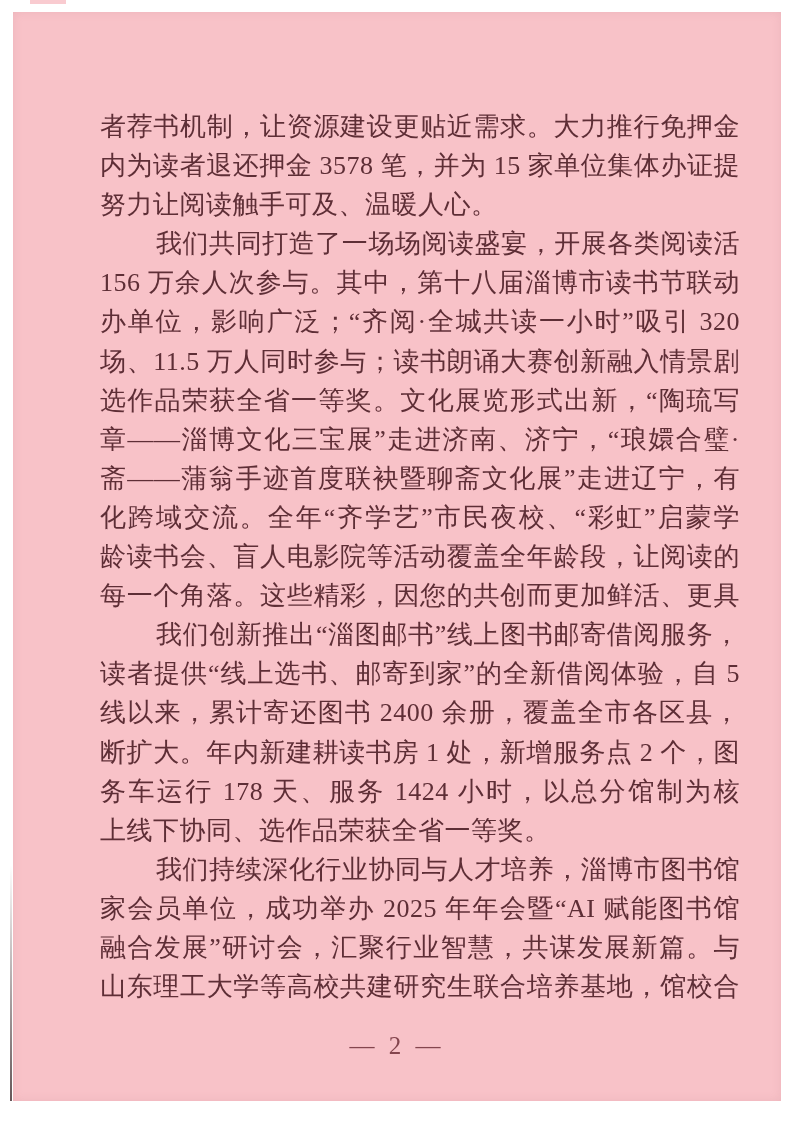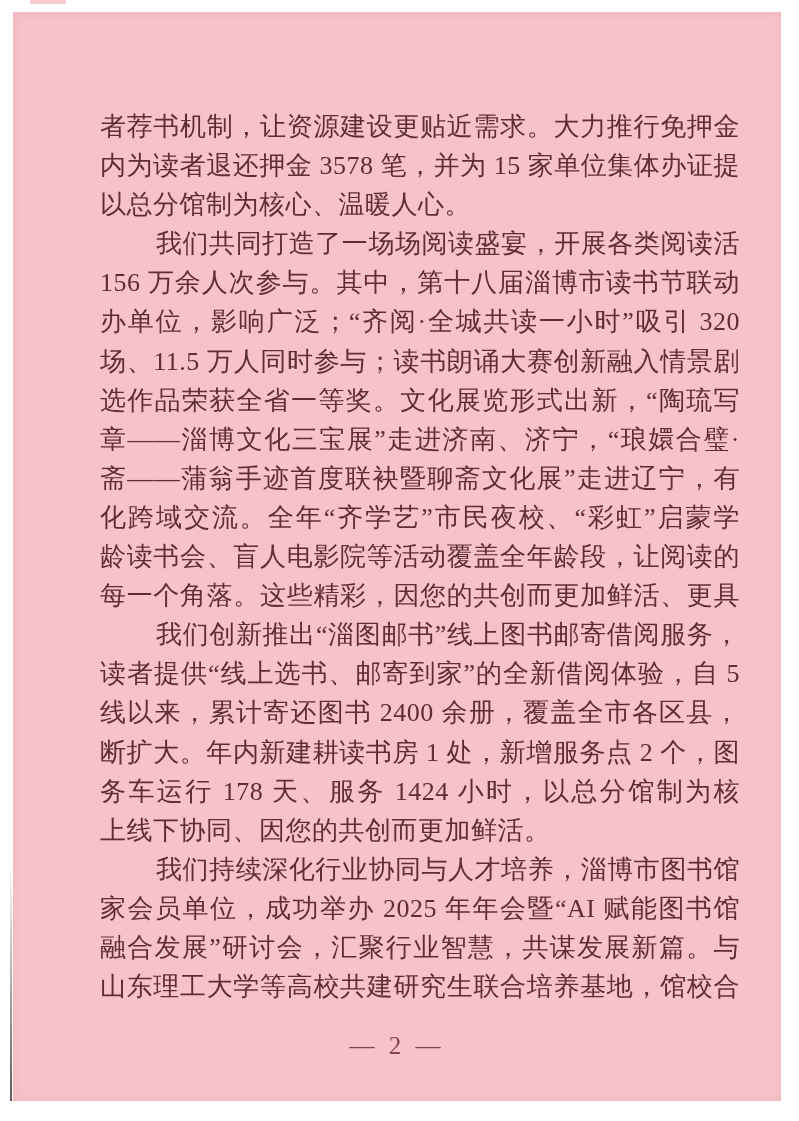--- a/index.html
+++ b/index.html
@@ -64,37 +64,37 @@
 </head>
 <body>
 
 <div class="scan">
   <div class="artifact-top"></div>
 
   <div class="sheet">
     <div class="text-block">
       <div class="line">者荐书机制，让资源建设更贴近需求。大力推行免押金借阅，年</div>
       <div class="line">内为读者退还押金 3578 笔，并为 15 家单位集体办证提供便利，</div>
-      <div class="line par-end">以总分馆制为核心、温暖人心。</div>
+      <div class="line par-end">努力让阅读触手可及、温暖人心。</div>
       <div class="line indent">我们共同打造了一场场阅读盛宴，开展各类阅读活动 1231 场，</div>
       <div class="line">156 万余人次参与。其中，第十八届淄博市读书节联动 13 家主承</div>
       <div class="line">办单位，影响广泛；“齐阅·全城共读一小时”吸引 320 个分会</div>
       <div class="line">场、11.5 万人同时参与；读书朗诵大赛创新融入情景剧形式，推</div>
       <div class="line">选作品荣获全省一等奖。文化展览形式出新，“陶琉写意 丝帛成</div>
       <div class="line">章——淄博文化三宝展”走进济南、济宁，“琅嬛合璧·齐遇聊</div>
       <div class="line">斋——蒲翁手迹首度联袂暨聊斋文化展”走进辽宁，有效推动文</div>
       <div class="line">化跨域交流。全年“齐学艺”市民夜校、“彩虹”启蒙学堂、银</div>
       <div class="line">龄读书会、盲人电影院等活动覆盖全年龄段，让阅读的光芒照亮</div>
       <div class="line par-end">每一个角落。这些精彩，因您的共创而更加鲜活、更具影响力。</div>
       <div class="line indent">我们创新推出“淄图邮书”线上图书邮寄借阅服务，为全市</div>
       <div class="line">读者提供“线上选书、邮寄到家”的全新借阅体验，自 5 月份上</div>
       <div class="line">线以来，累计寄还图书 2400 余册，覆盖全市各区县，社会影响不</div>
       <div class="line">断扩大。年内新建耕读书房 1 处，新增服务点 2 个，图书流动服</div>
       <div class="line">务车运行 178 天、服务 1424 小时，以总分馆制为核心，构建起线</div>
-      <div class="line par-end">上线下协同、因您的共创而更加鲜活。</div>
+      <div class="line par-end">上线下协同、选作品荣获全省一等奖。</div>
       <div class="line indent">我们持续深化行业协同与人才培养，淄博市图书馆学会新增 5</div>
       <div class="line">家会员单位，成功举办 2025 年年会暨“AI 赋能图书馆智慧转型与</div>
       <div class="line">融合发展”研讨会，汇聚行业智慧，共谋发展新篇。与山东大学、</div>
       <div class="line">山东理工大学等高校共建研究生联合培养基地，馆校合作模式持</div>
     </div>
 
     <div class="footer">— 2 —</div>
   </div>
 
   <div class="edge-line"></div>

